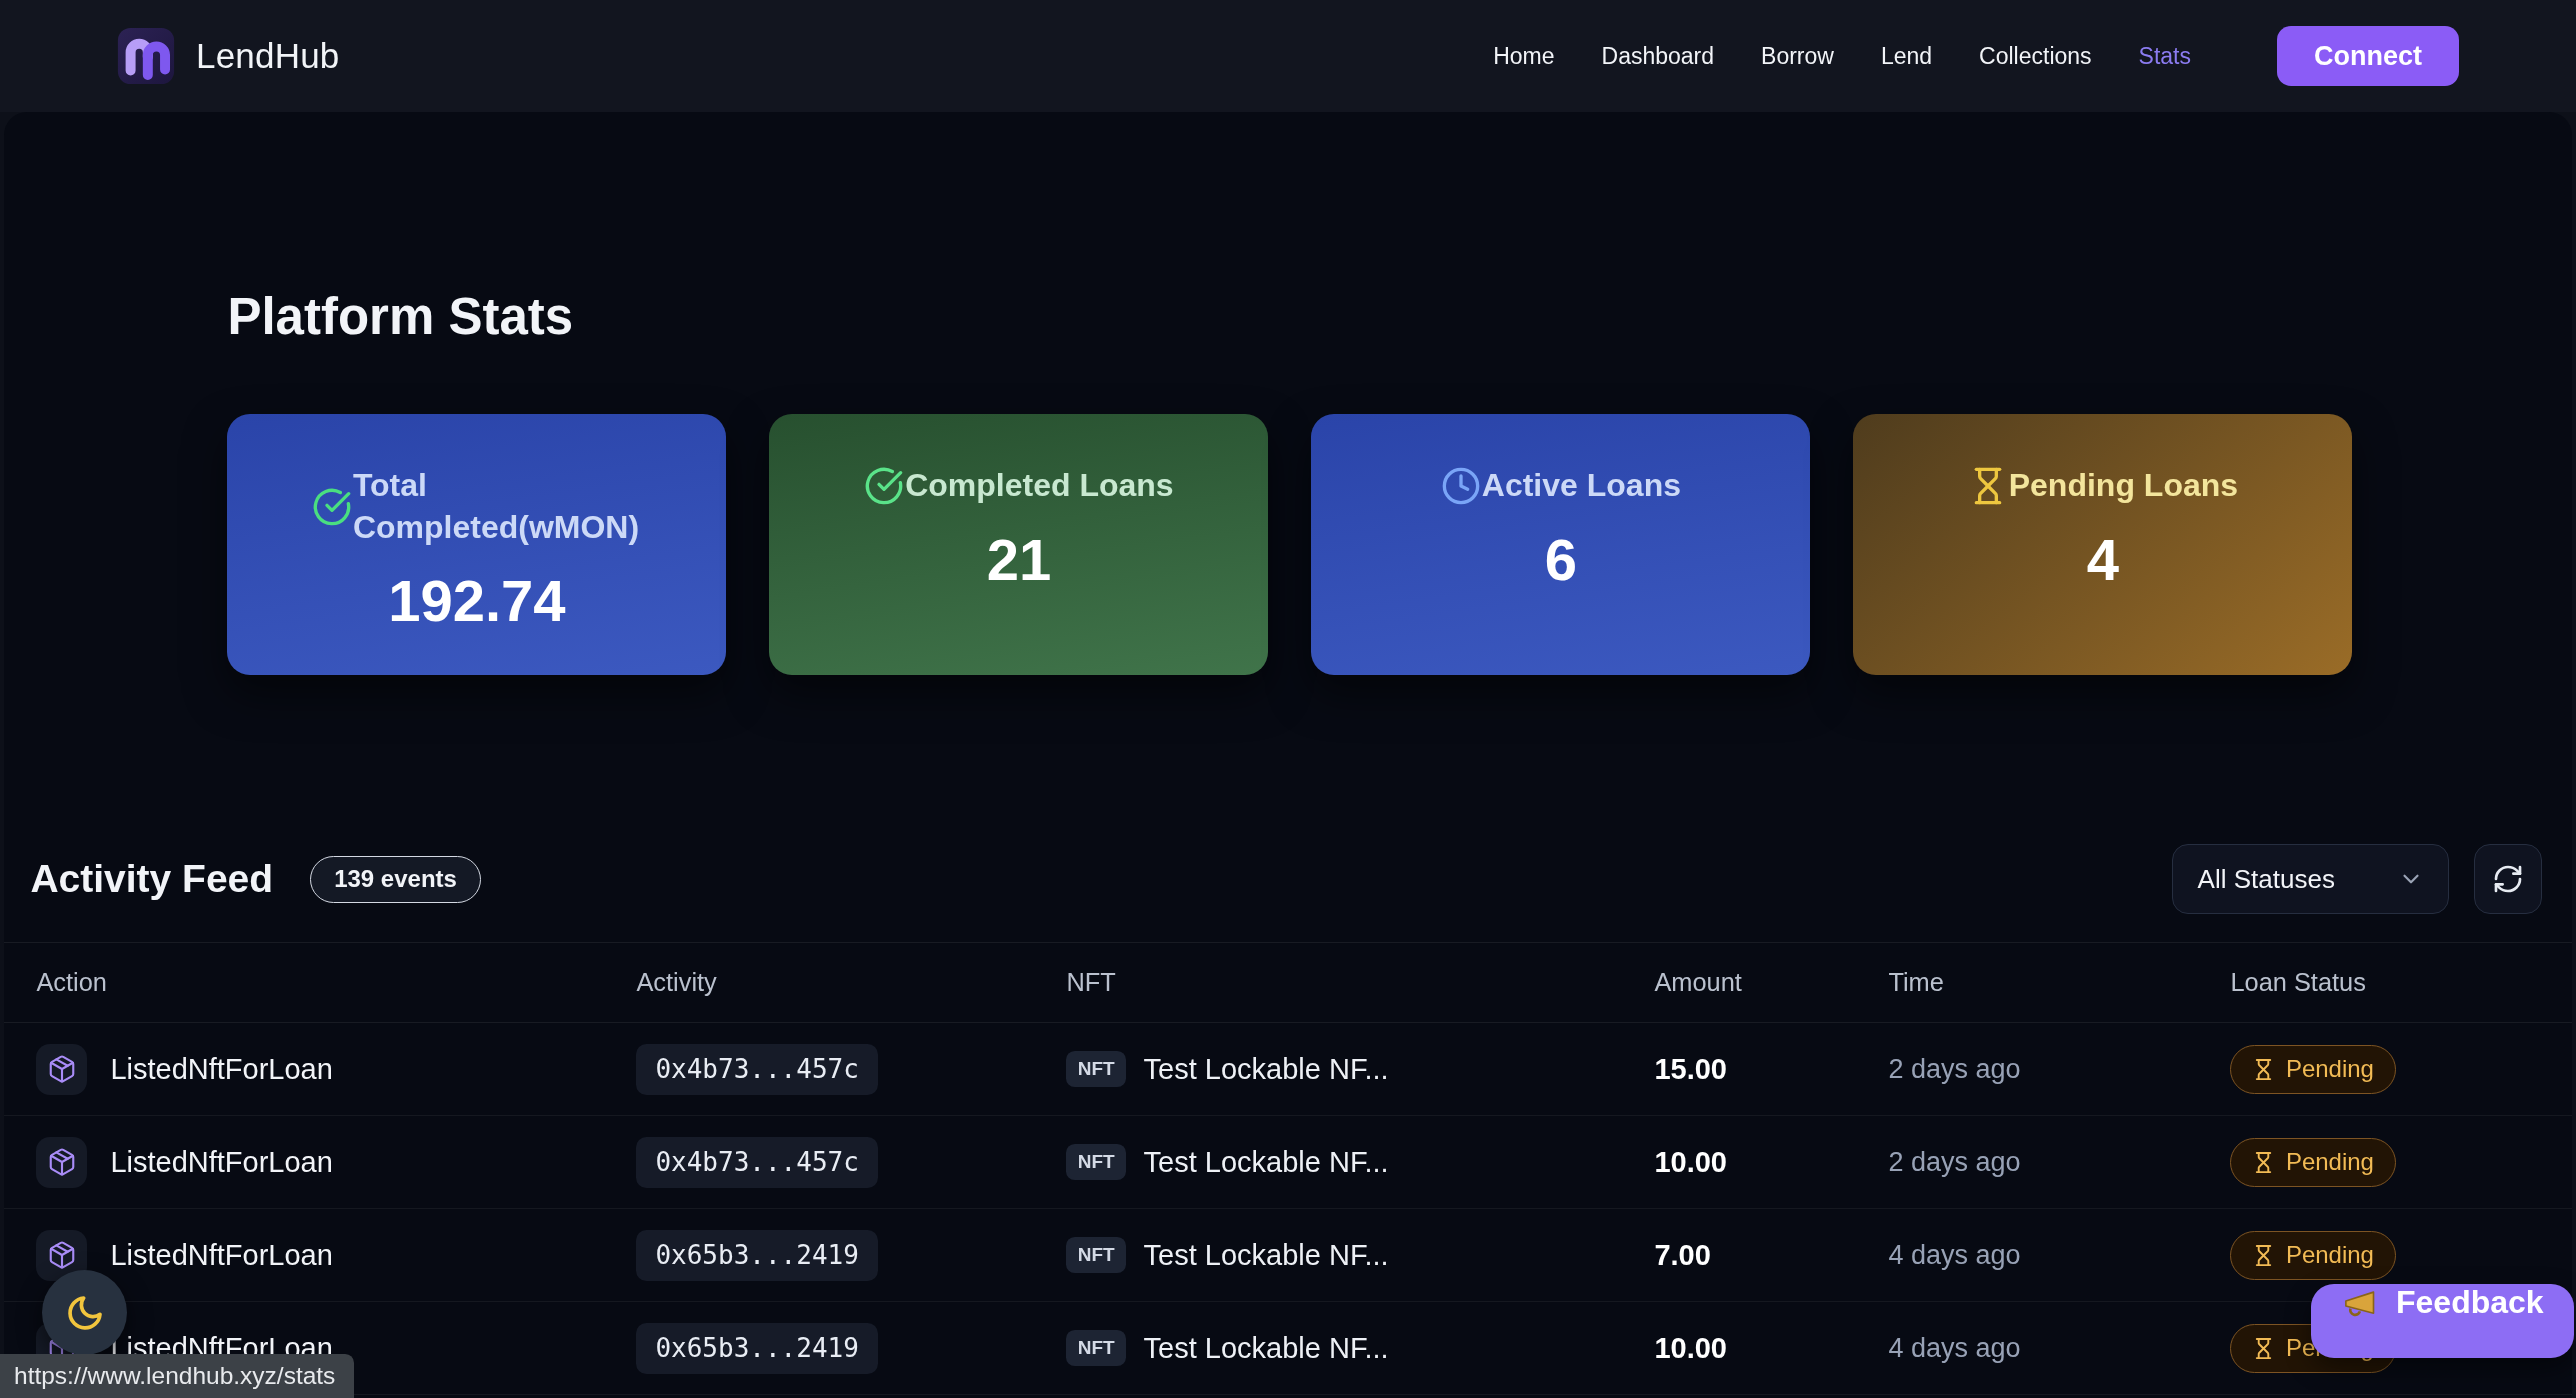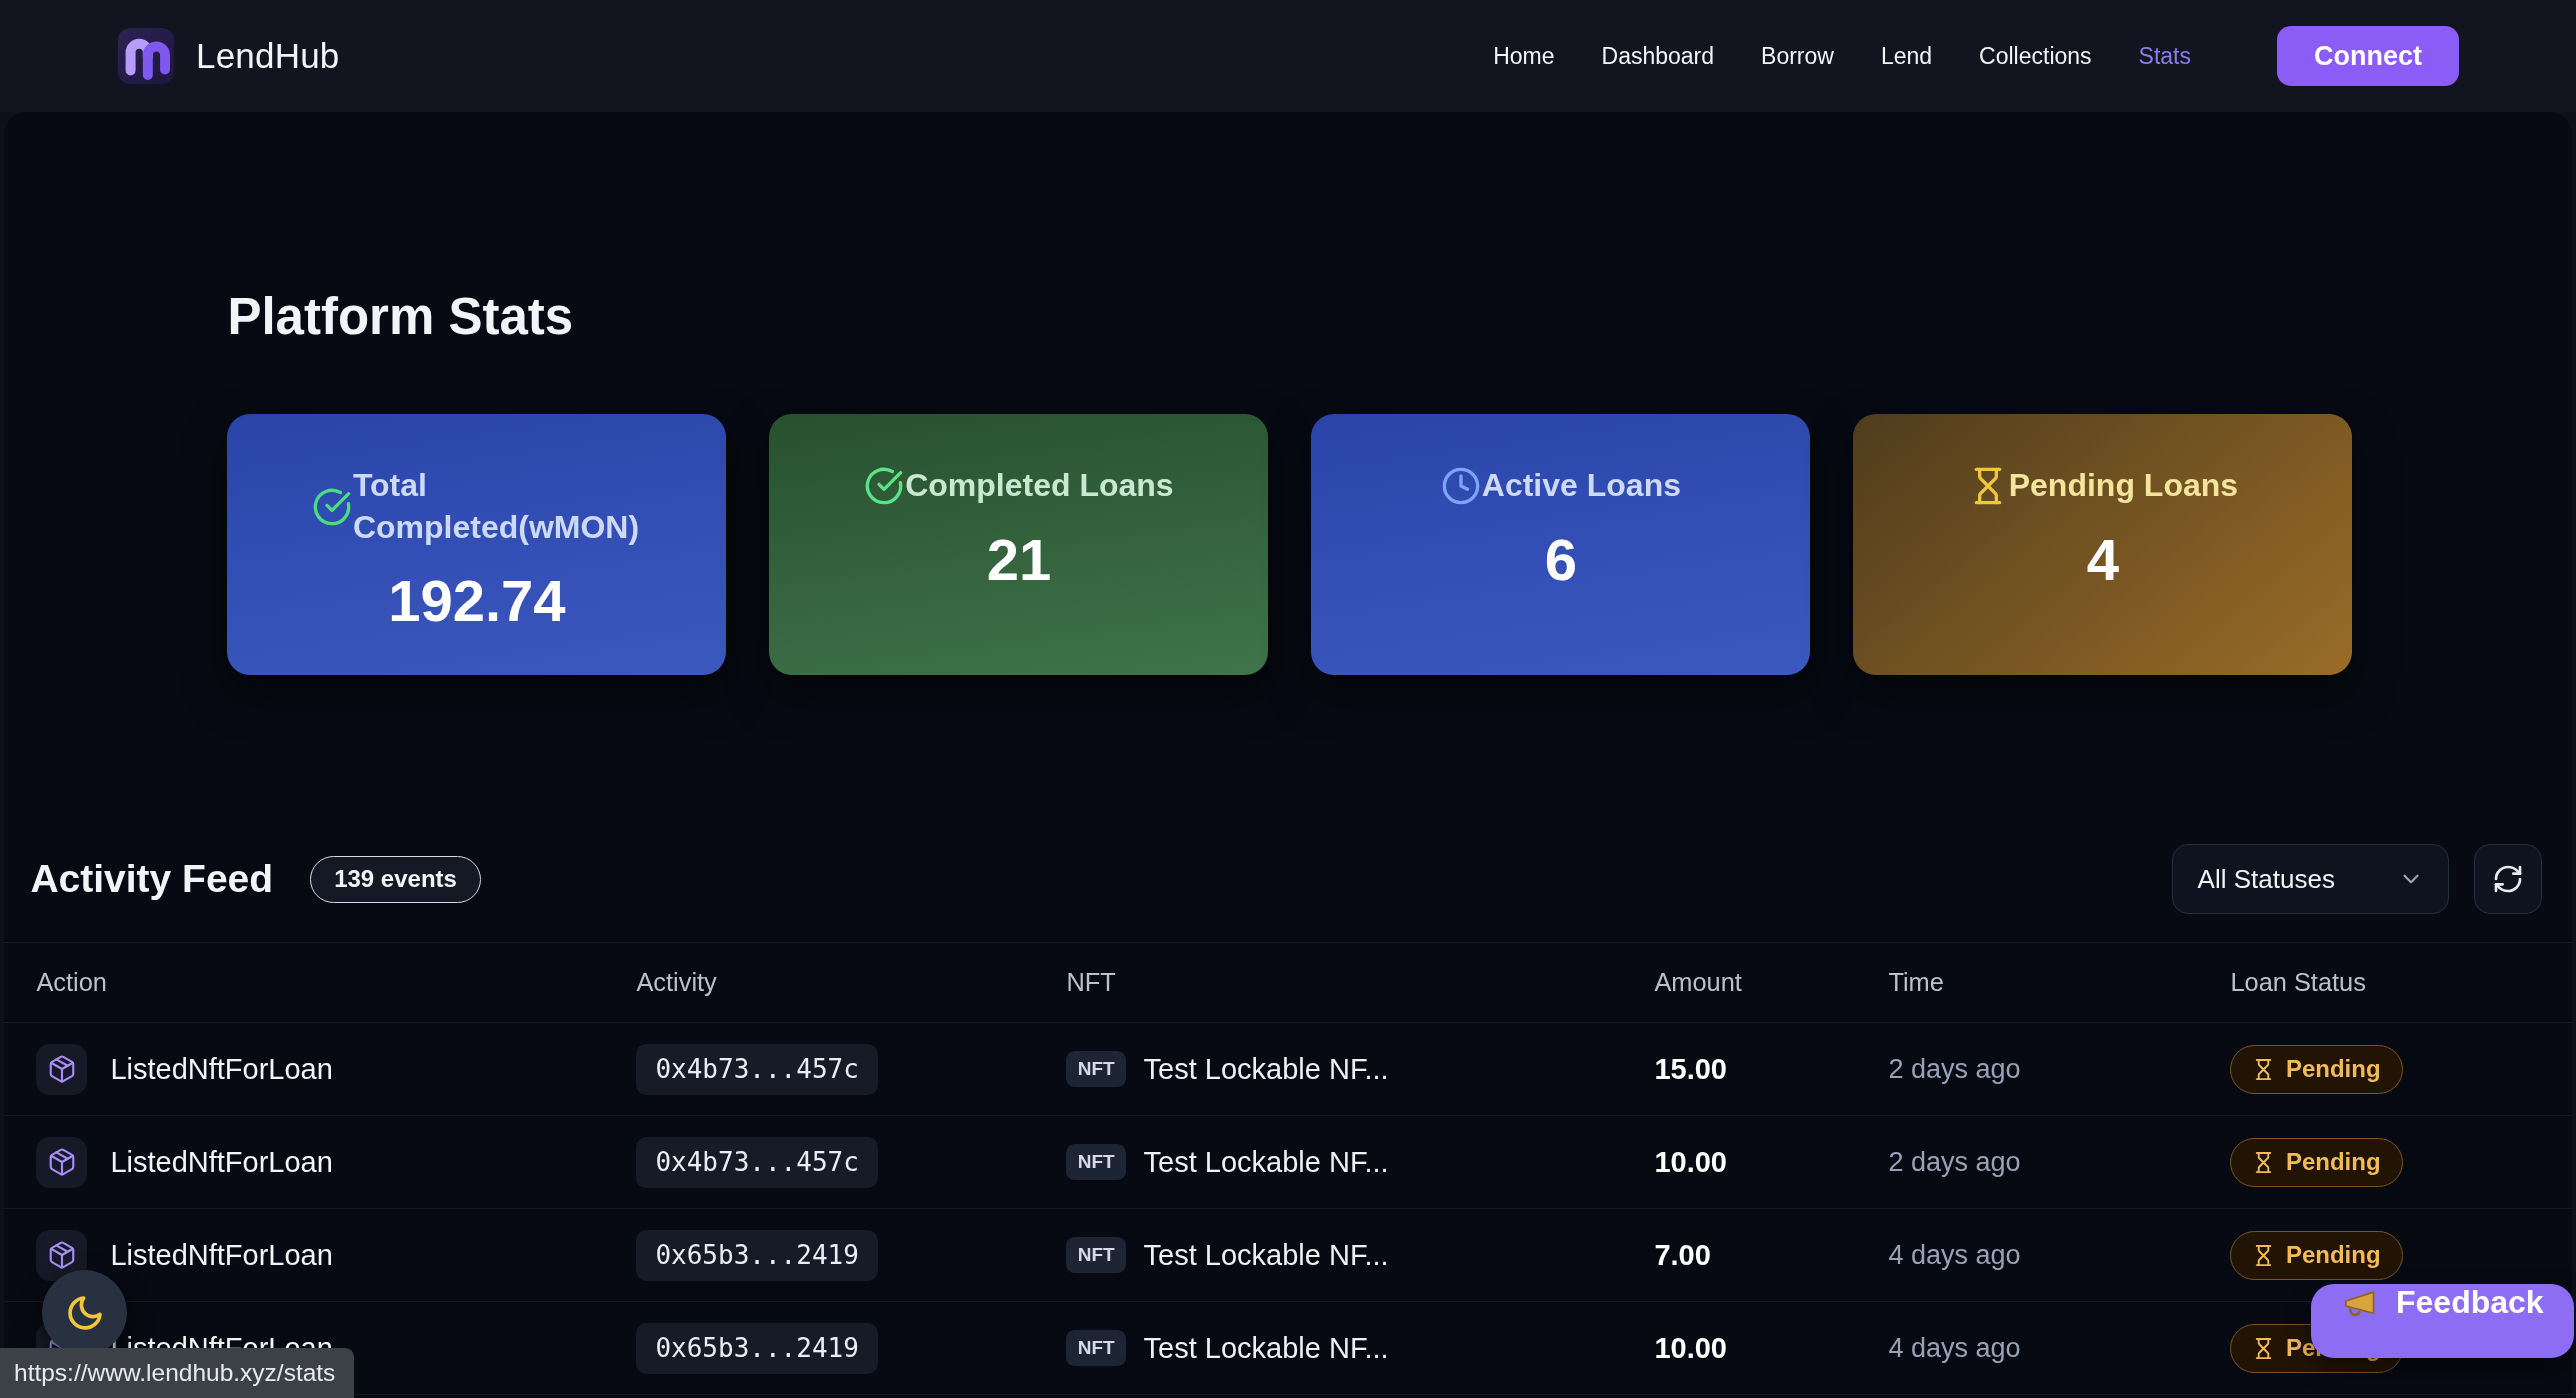--- a/index.html
+++ b/index.html
@@ -121,34 +121,34 @@
     background:#1d2433; border-radius:8.8px; padding:7px 11.4px;
     font-size:19px; font-weight:700; color:#d4dae6; flex:none;
   }
   .nft-name { font-size:29px; color:#eef1f6; }
   .amount-cell { font-size:29px; font-weight:600; color:#ffffff; }
   .time-cell { font-size:27px; color:#98a2b6; }
   .status-badge {
     justify-self:start; height:49px; padding:0 21px;
     display:flex; align-items:center; gap:10.5px;
     border:1.8px solid; border-radius:26px;
-    font-size:24px; font-weight:700; white-space:nowrap;
+    font-size:24px; font-weight:400; white-space:nowrap;
   }
   .status-badge svg { width:23px; height:23px; flex:none; }
   .status-pending   { border-color:#7d5423; background:#221405; color:#f2bb55; }
   
   .moon-fab {
     position:absolute; left:42px; top:1270px; width:85px; height:85px;
     border-radius:50%; background:#27313f;
     display:flex; align-items:center; justify-content:center;
     box-shadow:0 8.8px 23px rgba(0,0,0,.55); cursor:pointer; z-index:30;
   }
   .moon-fab svg { width:40px; height:40px; }
   .url-tooltip {
-    position:absolute; left:0; bottom:0; height:50px; z-index:40;
+    position:absolute; left:0; bottom:0; height:44px; z-index:40;
     background:#3c4147; color:#e8eaed;
     display:flex; align-items:center; padding:0 19px 0 14px;
     font-size:24.5px; border-top-right-radius:8.8px;
   }
   .feedback-btn {
     position:absolute; left:2311px; top:1284px; height:74px; z-index:35;
     background:#8d6df4; border-radius:23px; padding:0 30px;
     display:flex; align-items:flex-start; gap:16px;
     font-size:32px; font-weight:700; color:#fff; cursor:pointer;
     box-shadow:0 10.5px 26px rgba(0,0,0,.45);

